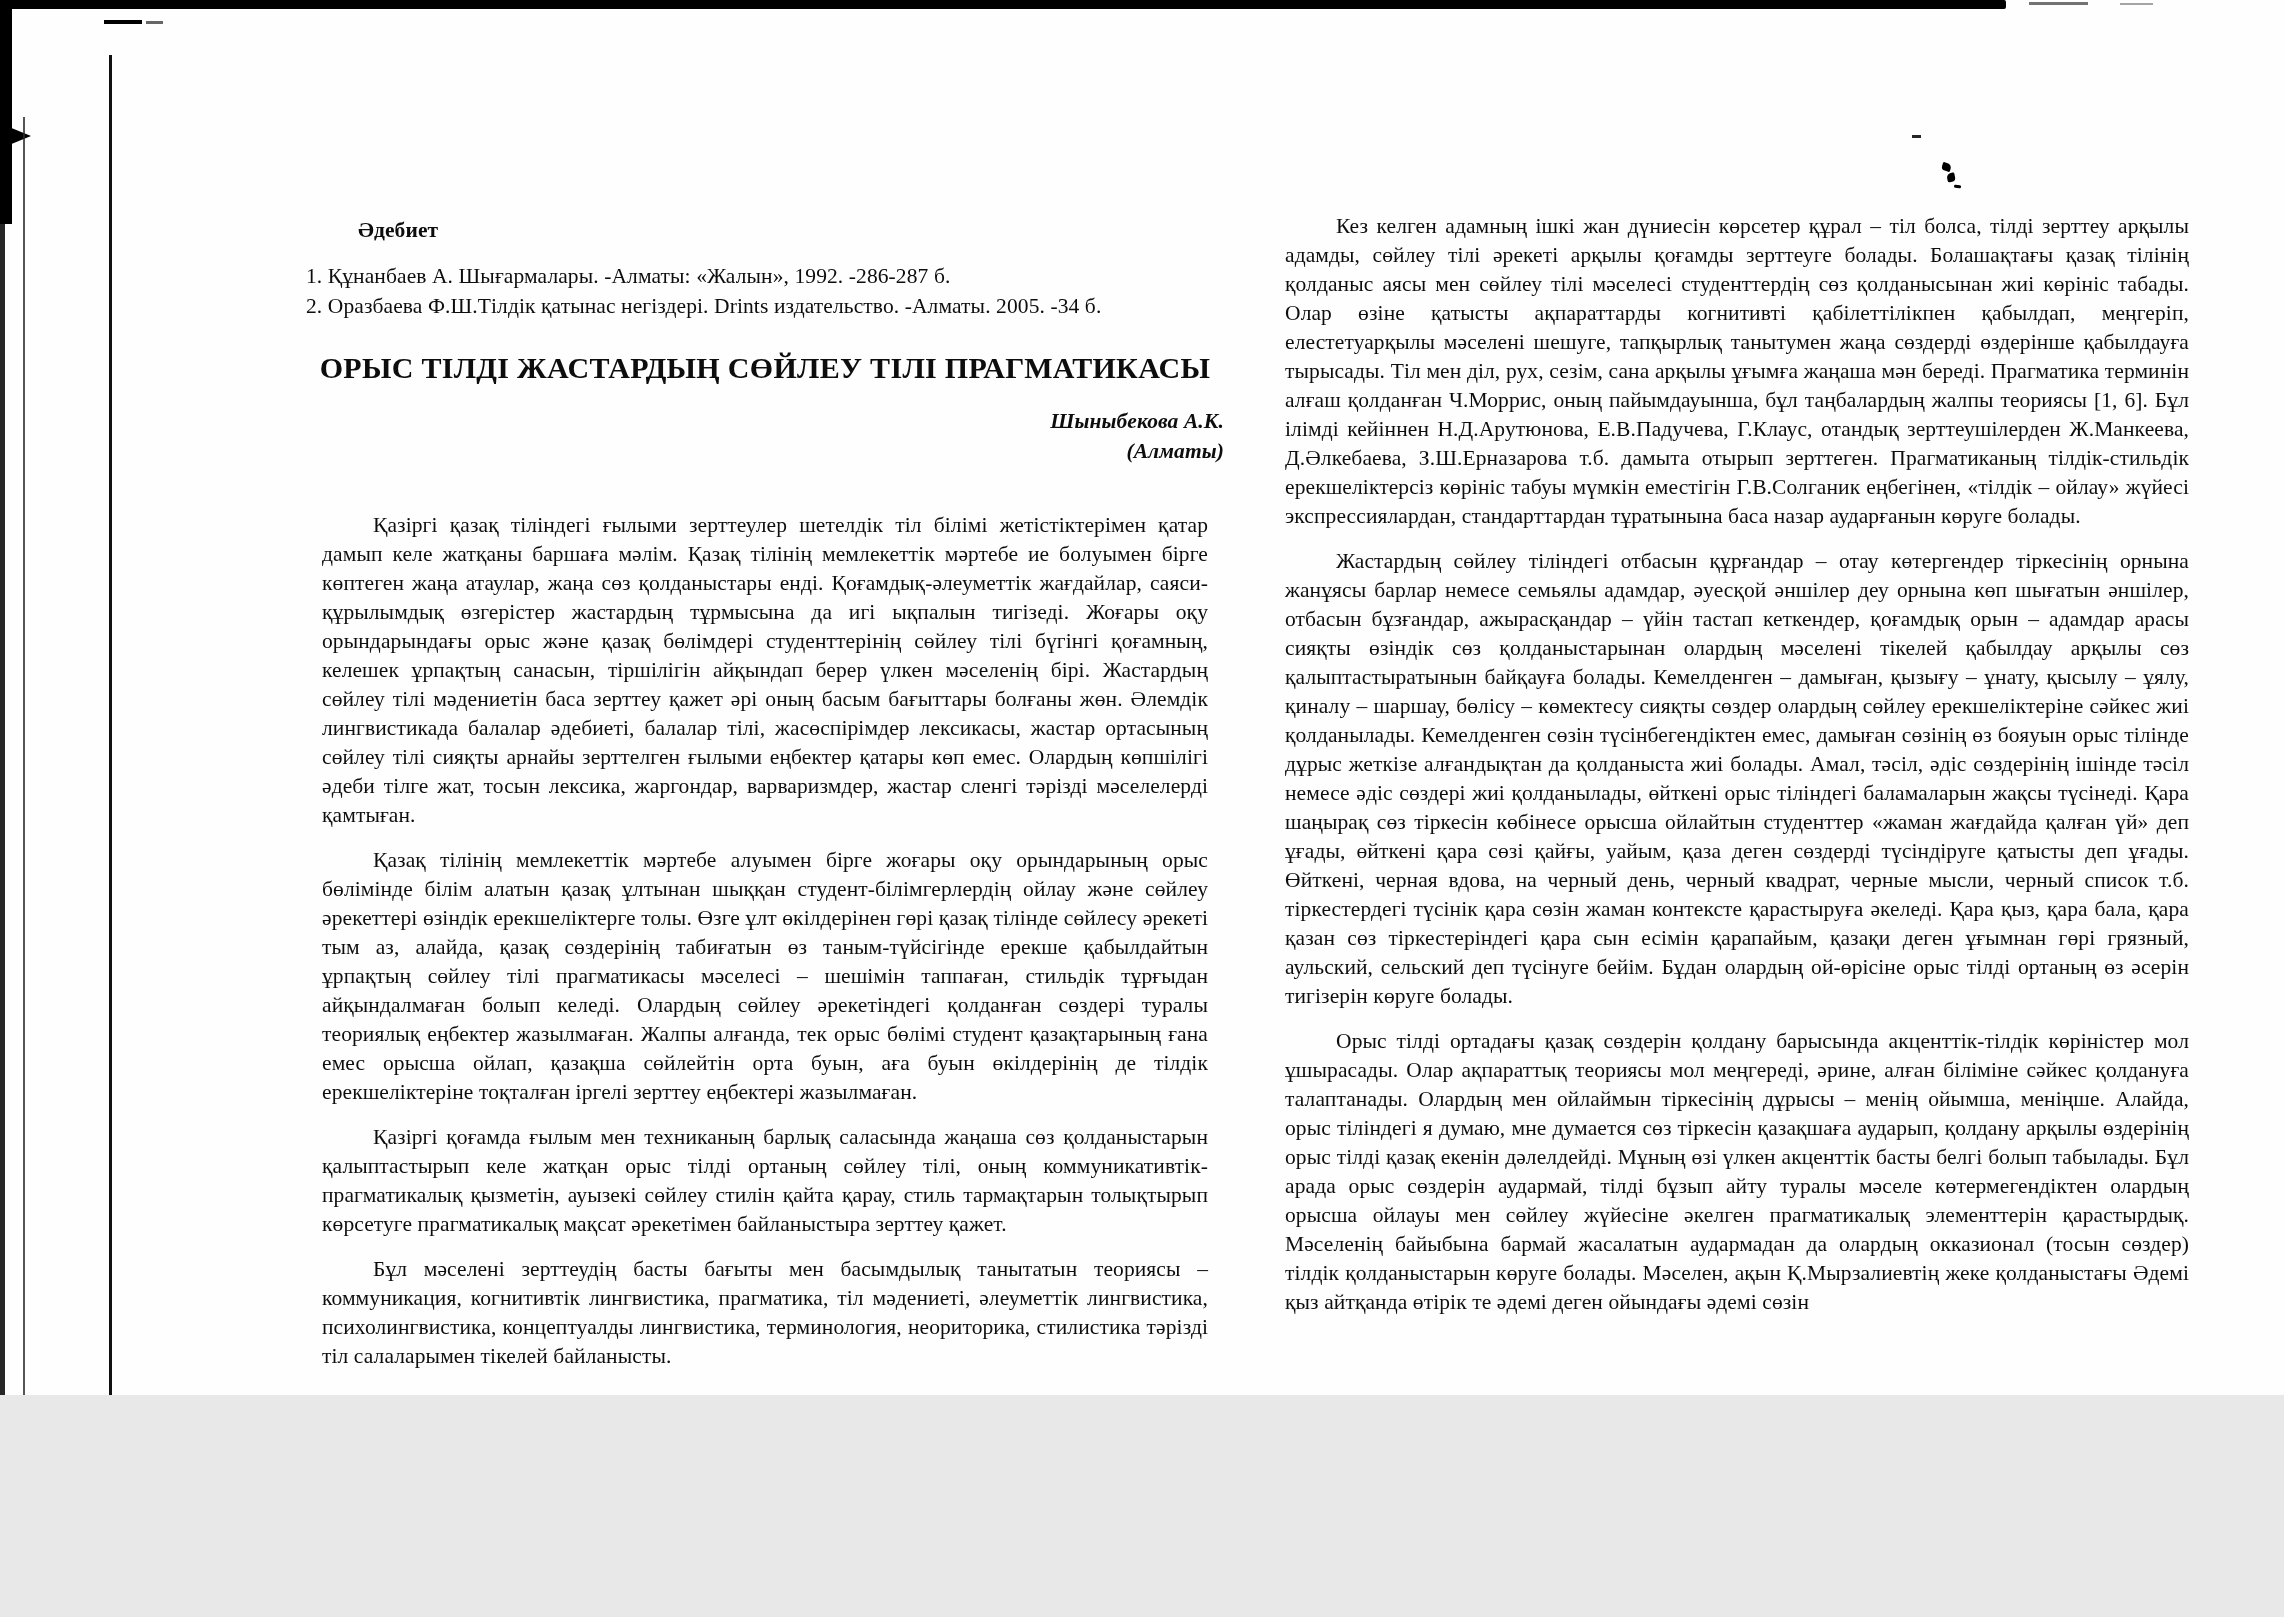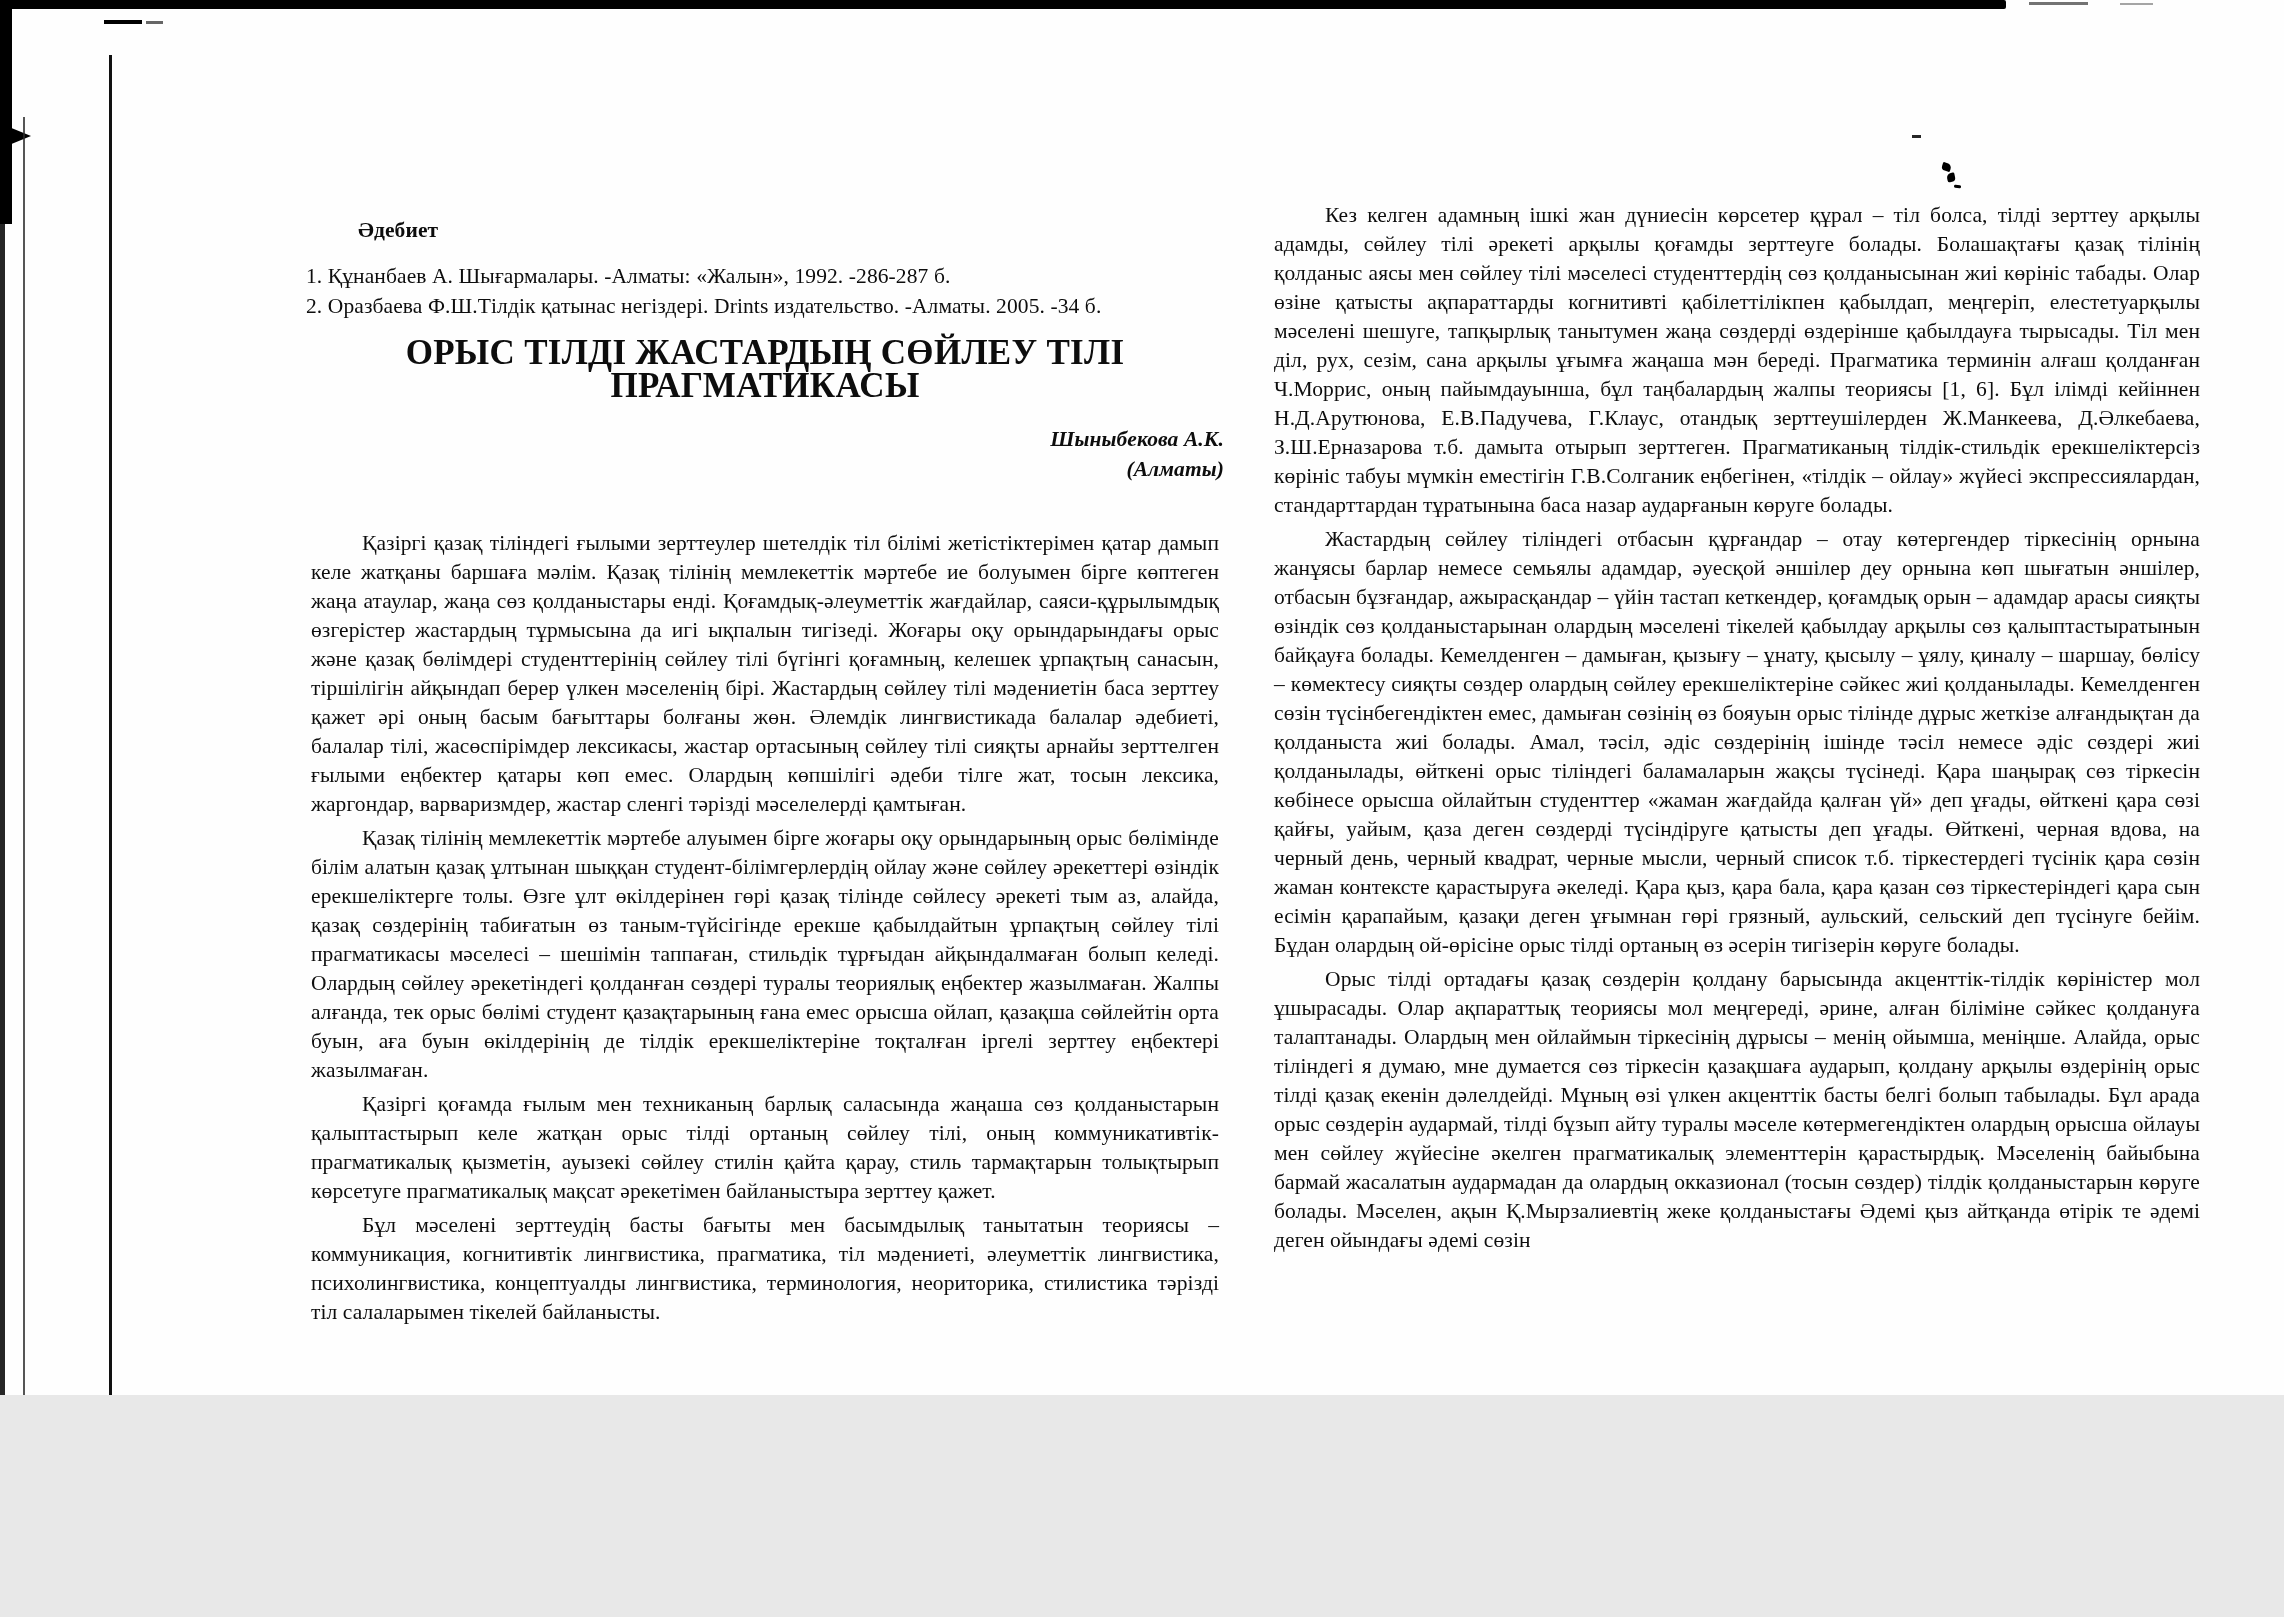--- a/index.html
+++ b/index.html
@@ -29,23 +29,23 @@
   .ink-blob-b{left:1947px;top:173px;width:7.8px;height:8.5px;border-radius:4.6px 1.3px 3.9px 2px;transform:rotate(-12deg);}
   .ink-blob-c{left:1954px;top:185px;width:6.5px;height:3.3px;border-radius:1.3px;transform:rotate(8deg);}
   .bottom-smudge-1{left:1047px;top:1599px;width:60px;height:7.8px;border-radius:3.9px 1.3px 2.6px 5.2px;transform:rotate(-2deg);opacity:.92;}
   .bottom-smudge-2{left:1117px;top:1604px;width:22px;height:3.9px;border-radius:1.3px;opacity:.8;}
   
   .page{position:absolute;font-size:21.5px;line-height:29px;text-align:justify;letter-spacing:0.1px;}
   .page-left{left:306px;top:216px;width:918px;}
   .page-right{left:1269px;top:196px;width:936px;}
   .ref-heading{font-weight:bold;padding-left:52px;margin-bottom:15.6px;}
   .ref-item{text-align:left;line-height:30px;}
-  .article-title{font-weight:bold;font-size:35px;text-align:center;margin:15px 0 22px 0;line-height:33px;letter-spacing:0.3px;}
+  .article-title{font-weight:bold;font-size:30px;text-align:center;margin:30px 0 22px 0;line-height:33px;letter-spacing:0.3px;}
   .author-block{text-align:right;font-weight:bold;font-style:italic;line-height:30px;margin-bottom:45px;}
-  .page p{margin:5px;text-indent:51px;}
+  .page p{margin:16px;text-indent:51px;}
   .page-number{position:absolute;top:1487px;text-align:center;font-size:23px;}
   .pn-left{left:306px;width:918px;}
   .pn-right{left:1269px;width:936px;margin-top:8px;}
 </style>
 </head>
 <body>
 
 <div class="canvas">
 
   <div class="artifact top-bar"></div>

